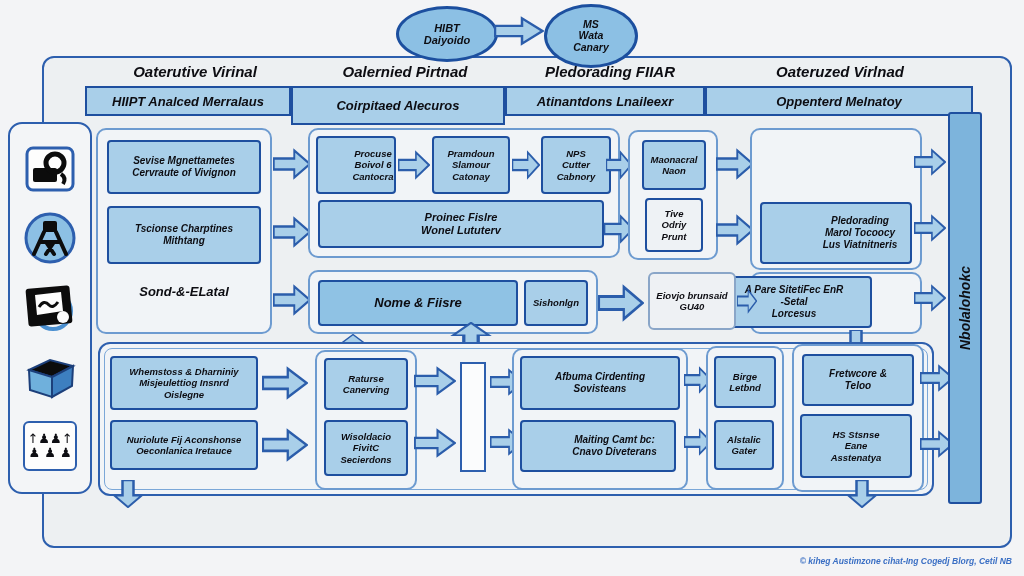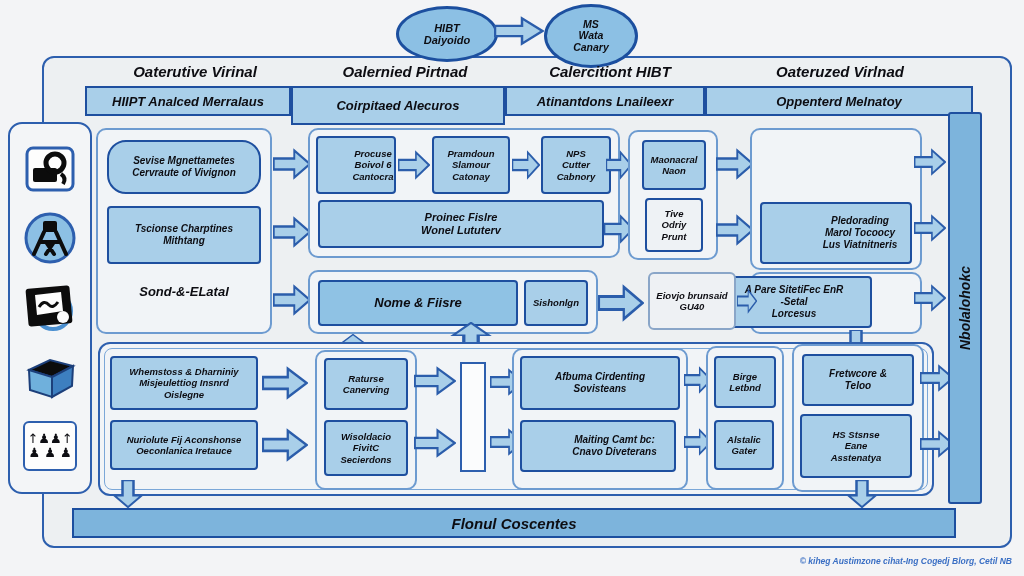--- a/index.html
+++ b/index.html
@@ -54,21 +54,21 @@
       <svg viewBox="0 0 100 64" preserveAspectRatio="none">
         <polygon points="2,21 56,21 56,5 97,32 56,59 56,43 2,43" fill="#a9cfe9" stroke="#2b5dab" stroke-width="5"></polygon>
       </svg>
     </span>
   <div class="abs ellipse txt" style="left:544px;top:4px;width:88px;height:58px;font-size:10.5px;"><span>MS
 Wata
 Canary</span></div>
 
   <div class="abs title" style="left:90px;top:62px;width:210px;">Oaterutive Virinal</div>
   <div class="abs title" style="left:300px;top:62px;width:210px;">Oalernied Pirtnad</div>
-  <div class="abs title" style="left:510px;top:62px;width:200px;">Calercitiont HIBT</div>
+  <div class="abs title" style="left:510px;top:62px;width:200px;">Pledorading FIIAR</div>
   <div class="abs title" style="left:710px;top:62px;width:260px;">Oateruzed Virlnad</div>
 
   <div class="abs hcell" style="left:85px;top:86px;width:206px;height:30px;">HIIPT Analced Merralaus</div>
   <div class="abs hcell" style="left:291px;top:86px;width:214px;height:39px;">Coirpitaed Alecuros</div>
   <div class="abs hcell" style="left:505px;top:86px;width:200px;height:30px;">Atinantdons Lnaileexr</div>
   <div class="abs hcell" style="left:705px;top:86px;width:268px;height:30px;">Oppenterd Melnatoy</div>
 
   <div class="abs sidebar">
     <span class="icon">
       <svg width="50" height="46" viewBox="0 0 50 46">
@@ -101,21 +101,21 @@
         <polygon points="29,25 50,14 49,34 29,45" fill="#3d7fc0" stroke="#1c3f7a" stroke-width="2"></polygon>
       </svg>
     </span>
     <span class="icon" style="border:2.5px solid #2d5fae;border-radius:6px;background:#fdfdfd;flex-direction:column;width:50px;height:46px;">
       <span style="font-size:13px;line-height:1.05;font-family:'DejaVu Sans',sans-serif;">↑♟♟↑</span>
       <span style="font-size:13px;line-height:1.05;font-family:'DejaVu Sans',sans-serif;">♟ ♟ ♟</span>
     </span>
   </div>
 
   <div class="abs group" style="left:96px;top:128px;width:176px;height:206px;"></div>
-  <div class="abs box" style="left:107px;top:140px;width:154px;height:54px;border-radius:19px;">Sevise Mgnettametes
+  <div class="abs box" style="left:107px;top:140px;width:154px;height:54px;">Sevise Mgnettametes
 Cervraute of Vivignon</div>
   <div class="abs box" style="left:107px;top:206px;width:154px;height:58px;">Tscionse Charptines
 Mithtang</div>
   <div class="abs txt fs13" style="left:100px;top:284px;width:168px;">Sond-&amp;-ELatal</div>
 
   <span class="abs arrow right" style="left:273px;top:148px;width:38px;height:32px;">
       <svg viewBox="0 0 100 64" preserveAspectRatio="none">
         <polygon points="2,21 56,21 56,5 97,32 56,59 56,43 2,43" fill="#a9cfe9" stroke="#2b5dab" stroke-width="5"></polygon>
       </svg>
     </span>
@@ -335,19 +335,16 @@
   <span class="abs arrow down" style="left:846px;top:480px;width:32px;height:28px;">
       <svg viewBox="0 0 64 100" preserveAspectRatio="none">
         <polygon points="21,2 21,56 5,56 32,97 59,56 43,56 43,2" fill="#a9cfe9" stroke="#2b5dab" stroke-width="5"></polygon>
       </svg>
     </span>
 
   <div class="abs vbar">
     <span>Nbolalohokc</span>
   </div>
 
-  <div class="abs bottombar">
-    <span>Flonul Coscentes</span>
-  </div>
 
   <div class="abs caption">© kiheg Austimzone cihat-Ing Cogedj Blorg, Cetil NB</div>
 
 </div>
 
 </body></html>

